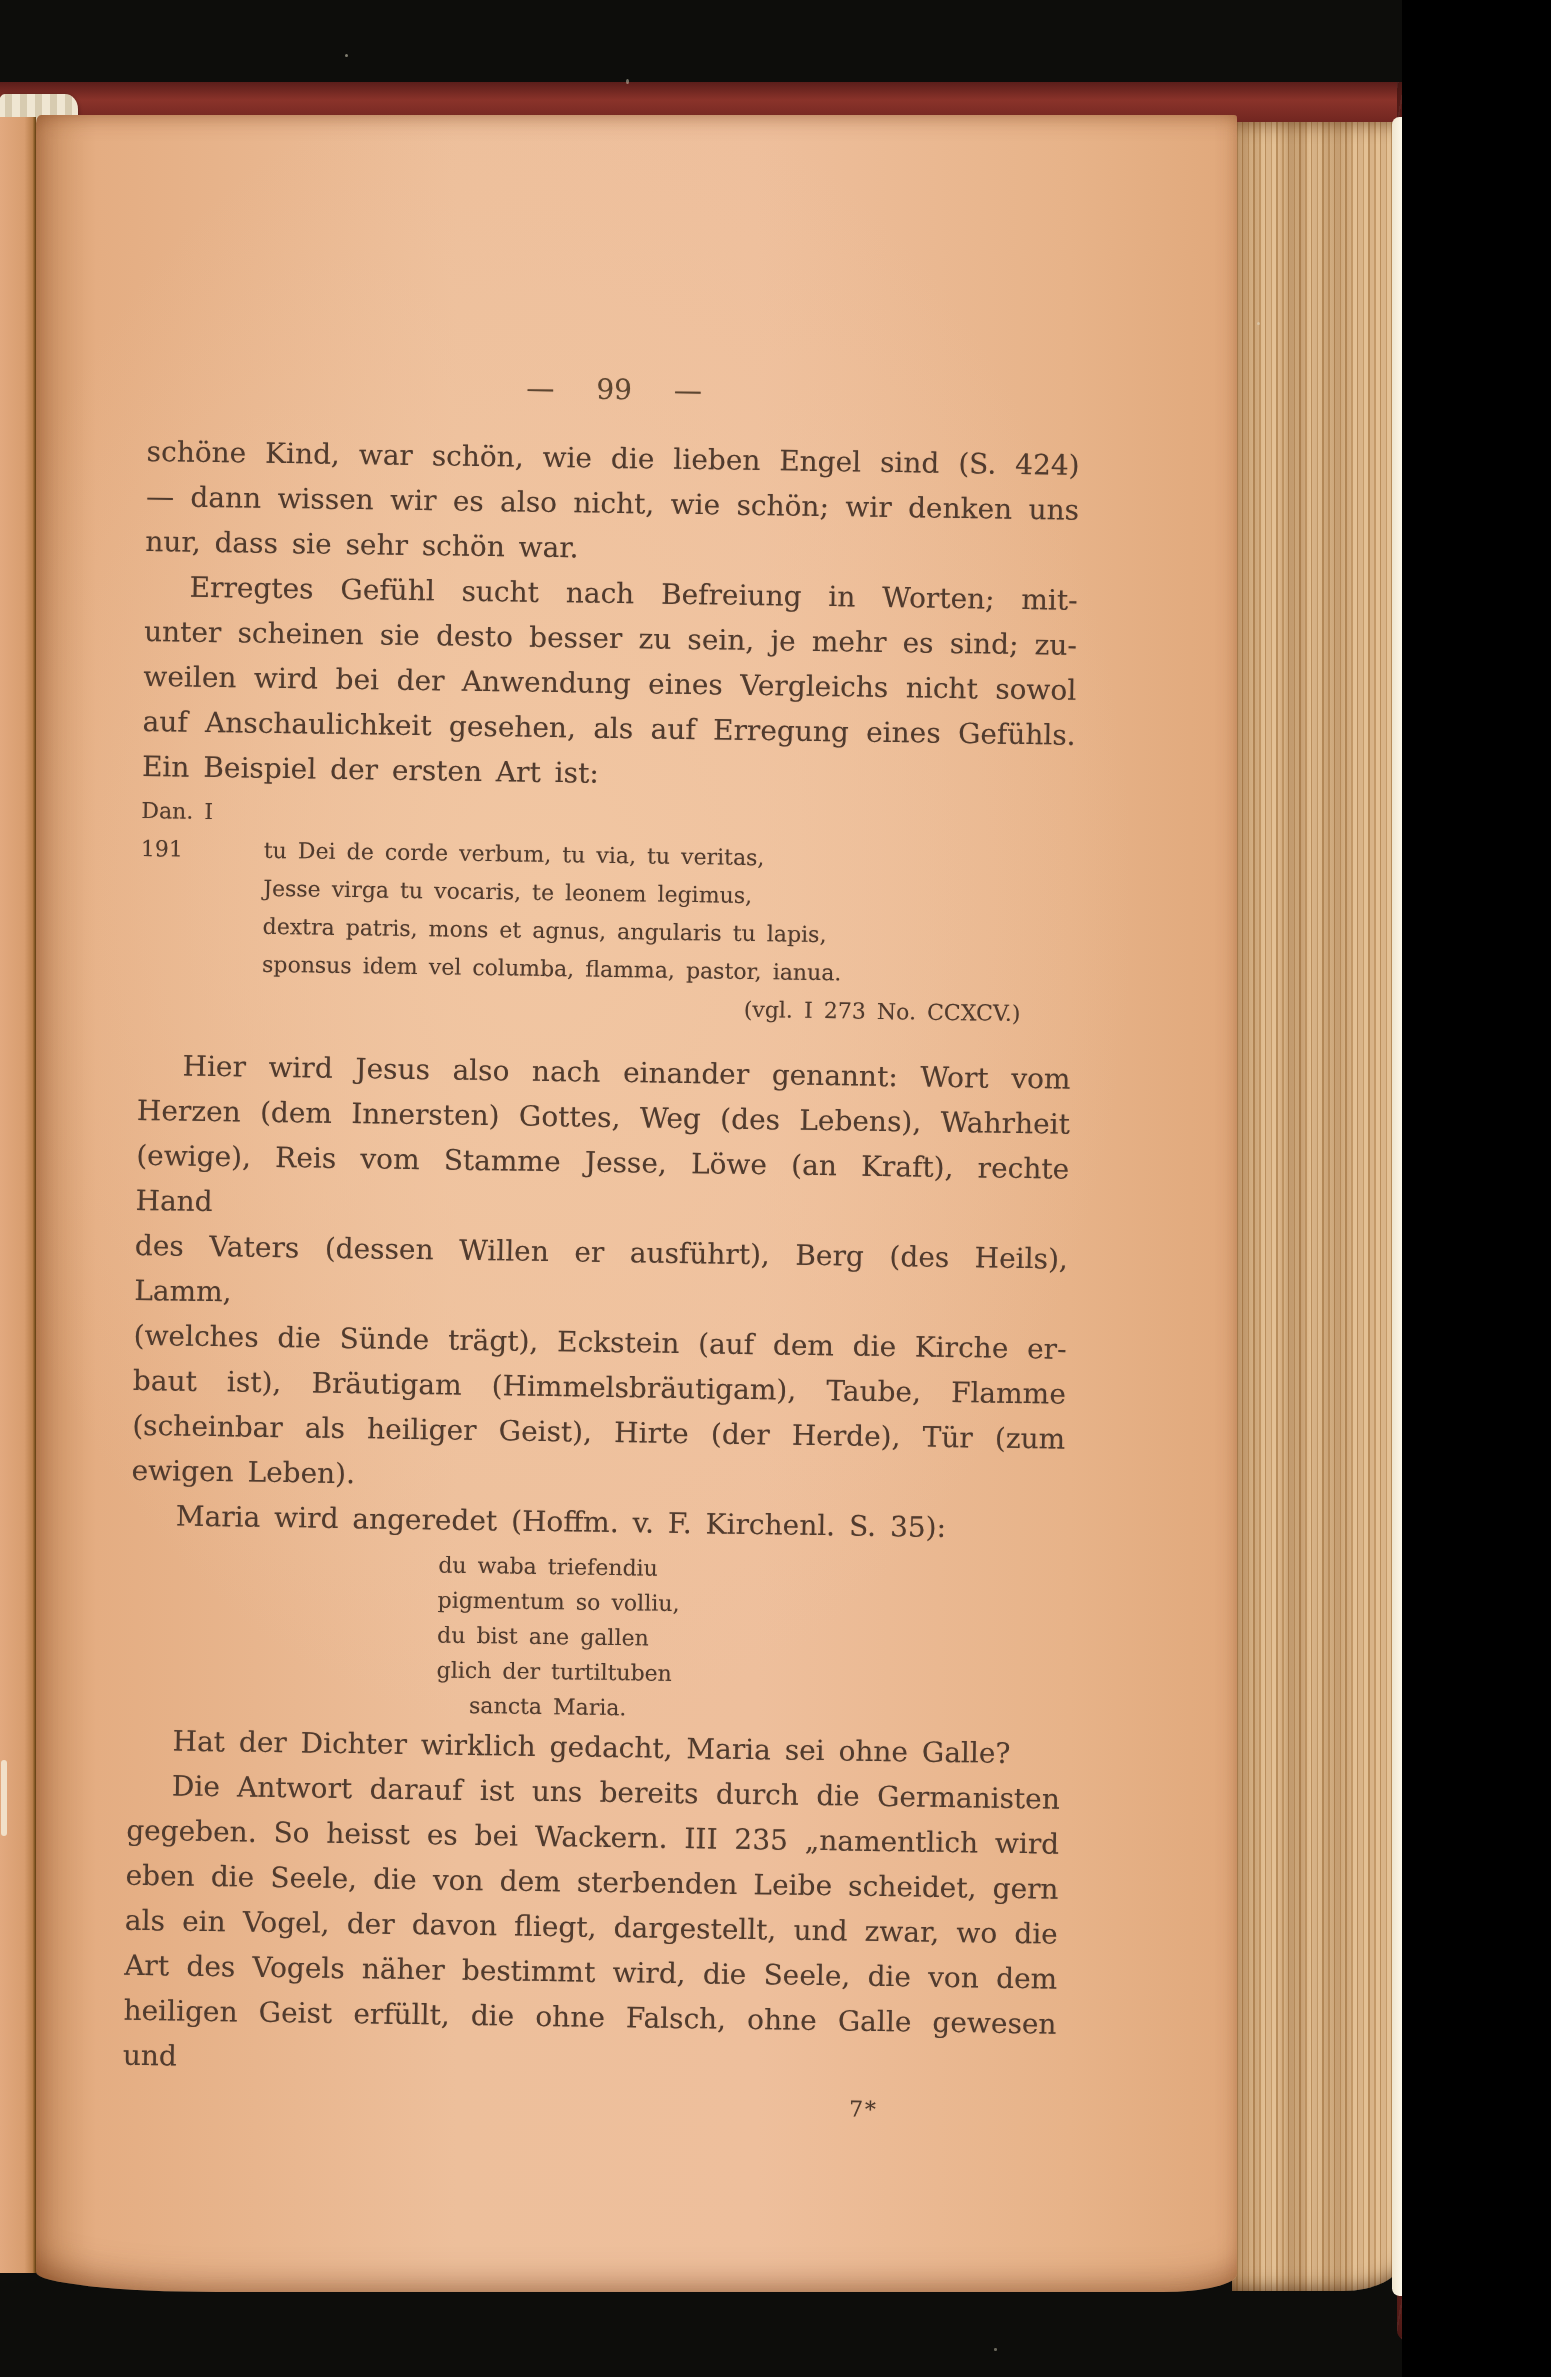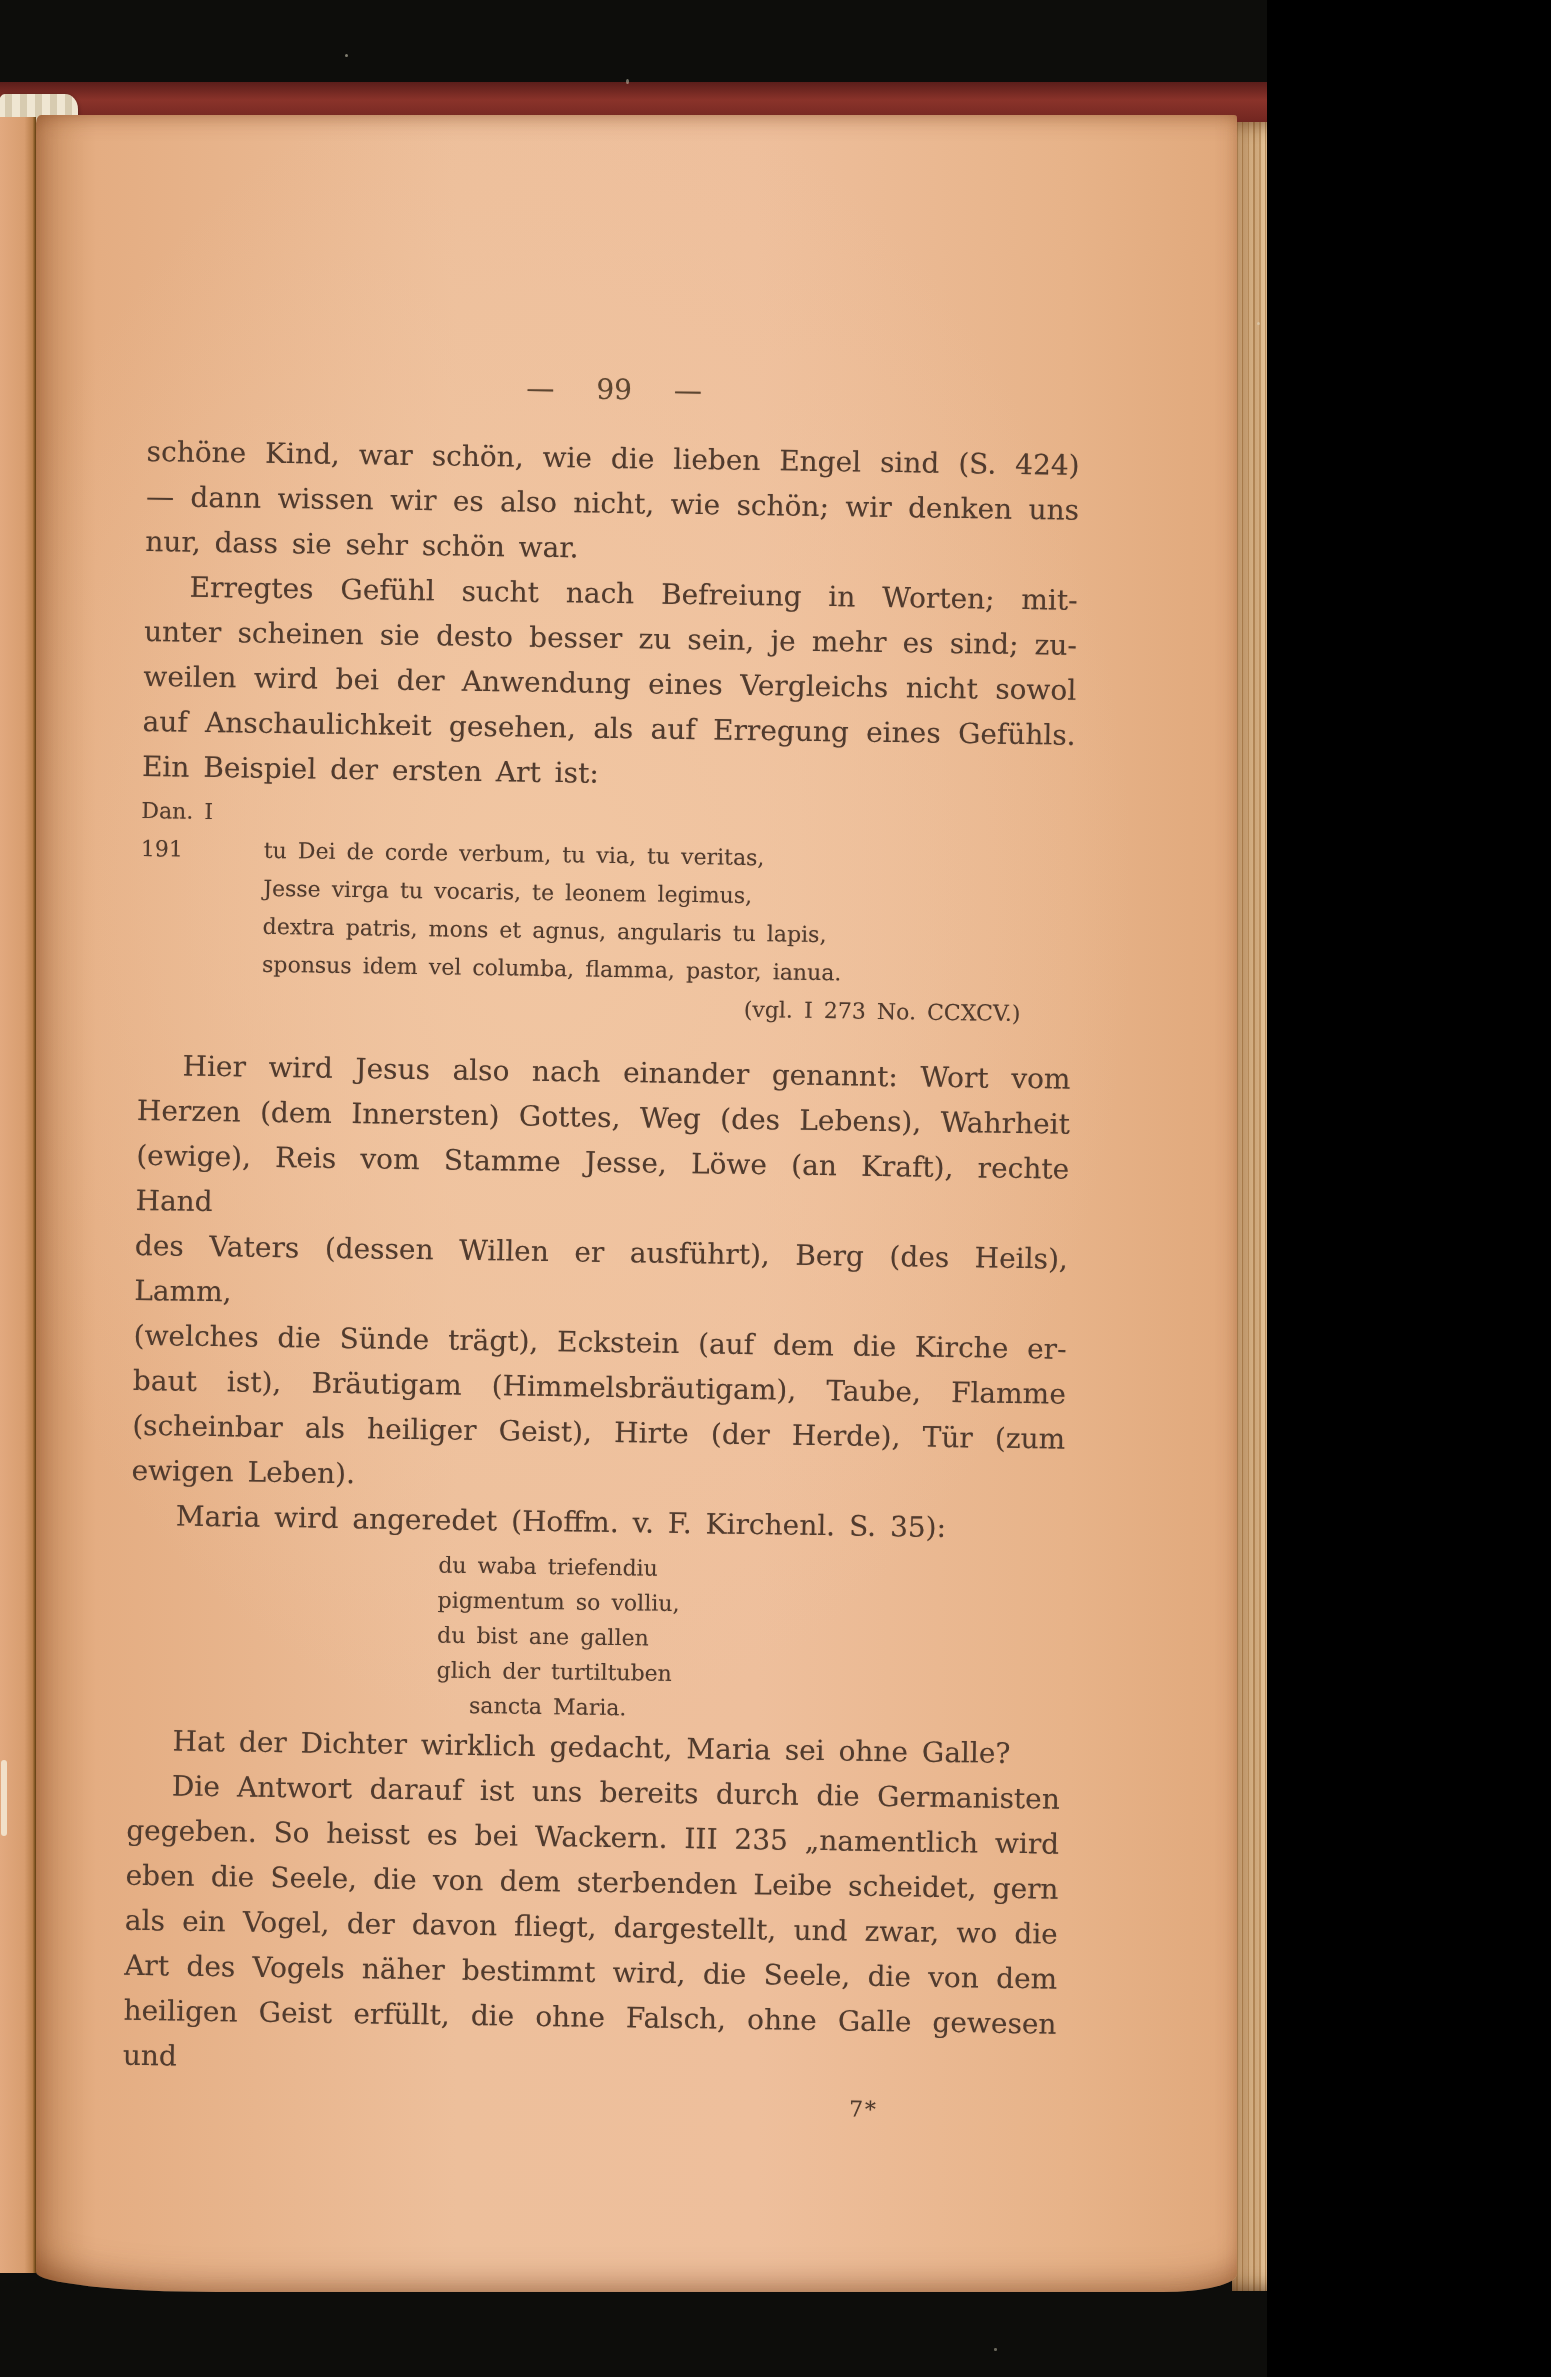--- a/index.html
+++ b/index.html
@@ -1,18 +1,18 @@
 <!DOCTYPE html>
 <html style="font-size:13px"><head>
 <meta charset="utf-8">
 <style>
   html,body{margin:0;padding:0;background:#000;}
   .stage{
     position:relative;
-    width:1267px;height:2377px;
+    width:1402px;height:2377px;
     background:var(--bg,#0d0d0b);
     overflow:hidden;
     font-family:"DejaVu Serif","Liberation Serif",serif;
   }
   
   .cover-top{
     position:absolute;left:0;top:82px;width:1456px;height:43px;
     background:linear-gradient(180deg,#5a1d1a,var(--cover,#8a332a) 42%,#6e241f);
     border-top-right-radius:35px 25px;
   }

